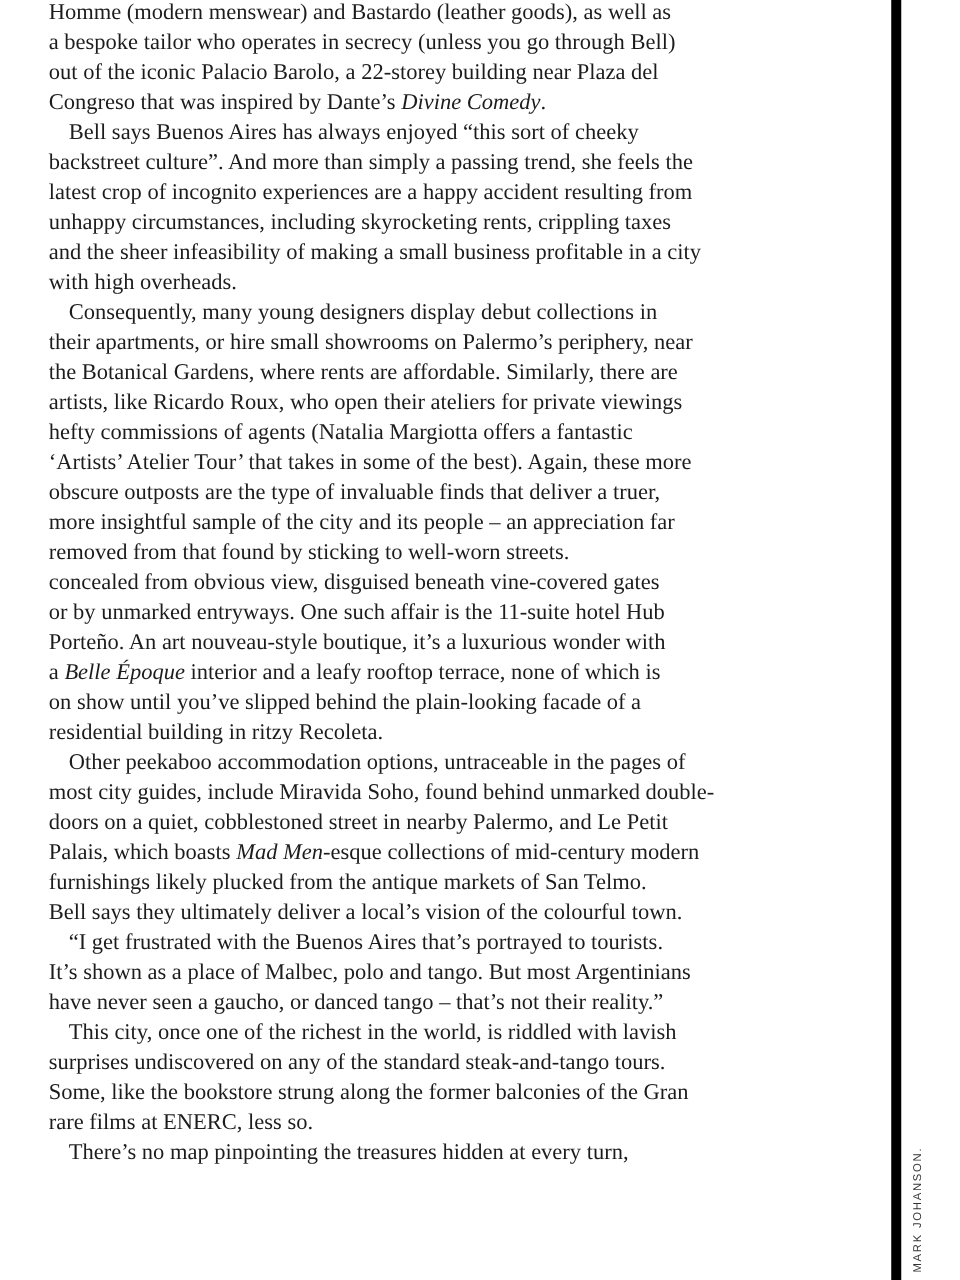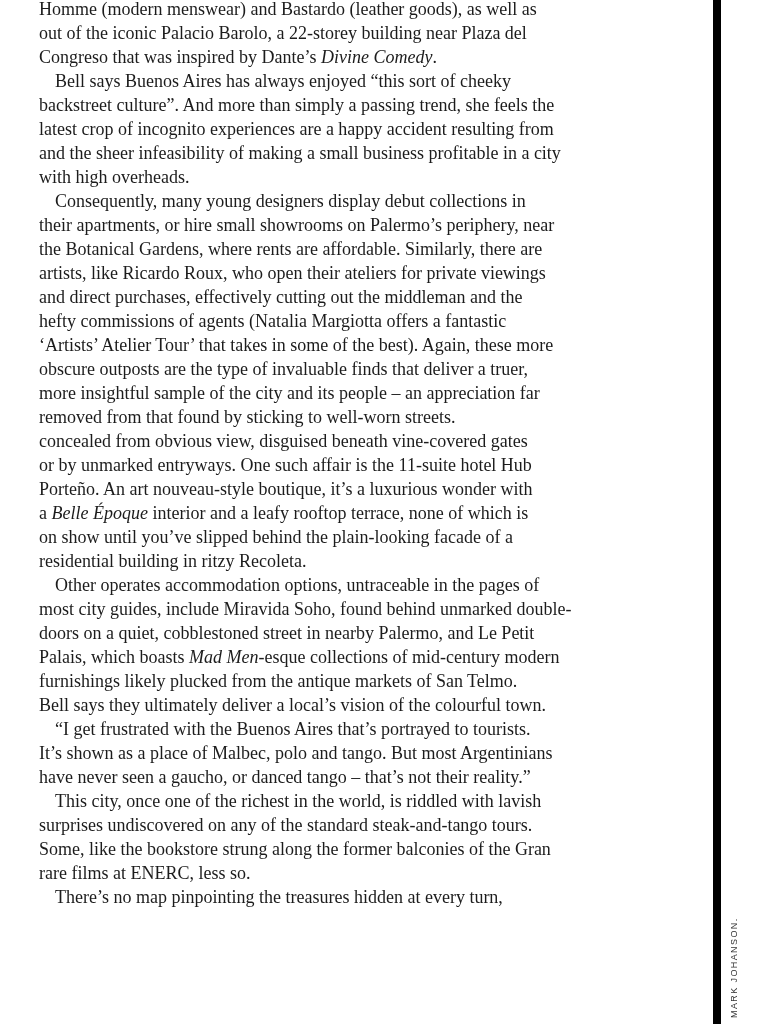--- a/index.html
+++ b/index.html
@@ -41,52 +41,53 @@
     white-space: nowrap;
   }
 </style>
 </head>
 <body style="background: rgb(255, 255, 255);">
 
 <div class="page">
   <main class="column" style="color: rgb(28, 28, 28);">
       <div class="para">
         <div class="line"><span class="line-inner"><span>Homme (modern menswear) and Bastardo (leather goods), as well as</span></span></div>
+        <div class="line"><span class="line-inner"><span>a bespoke tailor who operates in secrecy (unless you go through Bell)</span></span></div>
         <div class="line"><span class="line-inner"><span>out of the iconic Palacio Barolo, a 22-storey building near Plaza del</span></span></div>
         <div class="line"><span class="line-inner"><span>Congreso that was inspired by Dante’s </span><em>Divine Comedy</em><span>.</span></span></div>
       </div>
       <div class="para">
         <div class="line indent"><span class="line-inner"><span>Bell says Buenos Aires has always enjoyed “this sort of cheeky</span></span></div>
         <div class="line"><span class="line-inner"><span>backstreet culture”. And more than simply a passing trend, she feels the</span></span></div>
         <div class="line"><span class="line-inner"><span>latest crop of incognito experiences are a happy accident resulting from</span></span></div>
+        <div class="line"><span class="line-inner"><span>unhappy circumstances, including skyrocketing rents, crippling taxes</span></span></div>
         <div class="line"><span class="line-inner"><span>and the sheer infeasibility of making a small business profitable in a city</span></span></div>
         <div class="line"><span class="line-inner"><span>with high overheads.</span></span></div>
       </div>
       <div class="para">
         <div class="line indent"><span class="line-inner"><span>Consequently, many young designers display debut collections in</span></span></div>
         <div class="line"><span class="line-inner"><span>their apartments, or hire small showrooms on Palermo’s periphery, near</span></span></div>
         <div class="line"><span class="line-inner"><span>the Botanical Gardens, where rents are affordable. Similarly, there are</span></span></div>
         <div class="line"><span class="line-inner"><span>artists, like Ricardo Roux, who open their ateliers for private viewings</span></span></div>
-        <div class="line"><span class="line-inner"><span>and direct purchases, effectively cutting out the middleman and the</span></span></div>
         <div class="line"><span class="line-inner"><span>hefty commissions of agents (Natalia Margiotta offers a fantastic</span></span></div>
         <div class="line"><span class="line-inner"><span>‘Artists’ Atelier Tour’ that takes in some of the best). Again, these more</span></span></div>
         <div class="line"><span class="line-inner"><span>obscure outposts are the type of invaluable finds that deliver a truer,</span></span></div>
         <div class="line"><span class="line-inner"><span>more insightful sample of the city and its people – an appreciation far</span></span></div>
         <div class="line"><span class="line-inner"><span>removed from that found by sticking to well-worn streets.</span></span></div>
       </div>
       <div class="para">
         <div class="line"><span class="line-inner"><span>concealed from obvious view, disguised beneath vine-covered gates</span></span></div>
         <div class="line"><span class="line-inner"><span>or by unmarked entryways. One such affair is the 11-suite hotel Hub</span></span></div>
         <div class="line"><span class="line-inner"><span>Porteño. An art nouveau-style boutique, it’s a luxurious wonder with</span></span></div>
         <div class="line"><span class="line-inner"><span>a </span><em>Belle Époque</em><span> interior and a leafy rooftop terrace, none of which is</span></span></div>
         <div class="line"><span class="line-inner"><span>on show until you’ve slipped behind the plain-looking facade of a</span></span></div>
         <div class="line"><span class="line-inner"><span>residential building in ritzy Recoleta.</span></span></div>
       </div>
       <div class="para">
-        <div class="line indent"><span class="line-inner"><span>Other operates accommodation options, untraceable in the pages of</span></span></div>
+        <div class="line indent"><span class="line-inner"><span>Other peekaboo accommodation options, untraceable in the pages of</span></span></div>
         <div class="line"><span class="line-inner"><span>most city guides, include Miravida Soho, found behind unmarked double-</span></span></div>
         <div class="line"><span class="line-inner"><span>doors on a quiet, cobblestoned street in nearby Palermo, and Le Petit</span></span></div>
         <div class="line"><span class="line-inner"><span>Palais, which boasts </span><em>Mad Men</em><span>-esque collections of mid-century modern</span></span></div>
         <div class="line"><span class="line-inner"><span>furnishings likely plucked from the antique markets of San Telmo.</span></span></div>
       </div>
       <div class="para">
         <div class="line"><span class="line-inner"><span>Bell says they ultimately deliver a local’s vision of the colourful town.</span></span></div>
       </div>
       <div class="para">
         <div class="line indent"><span class="line-inner"><span>“I get frustrated with the Buenos Aires that’s portrayed to tourists.</span></span></div>

